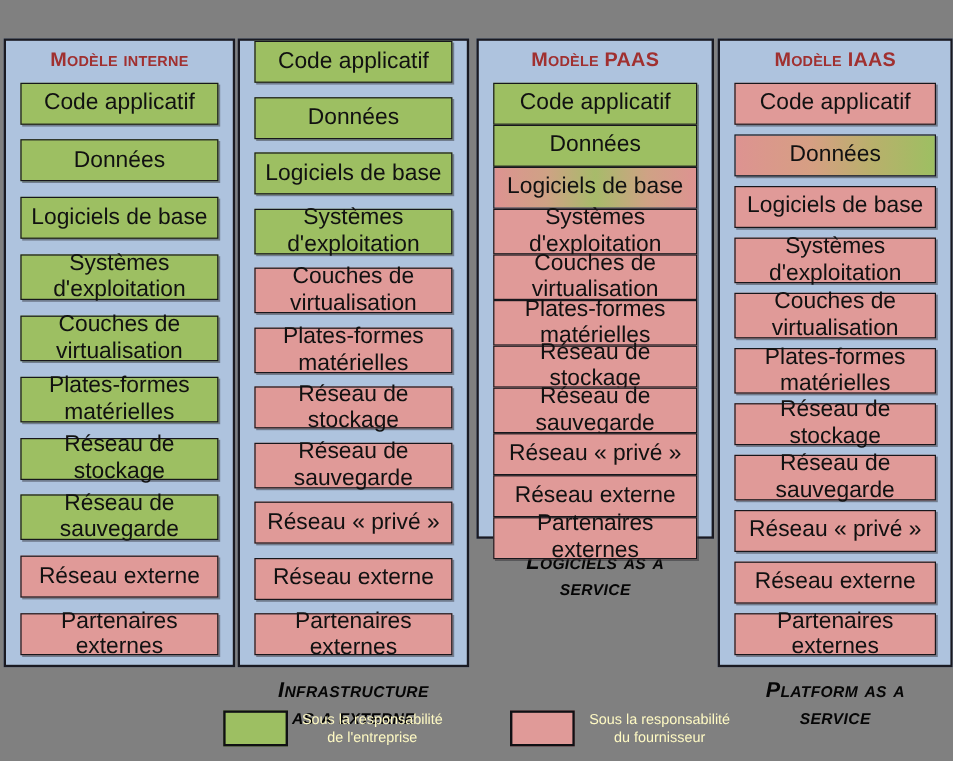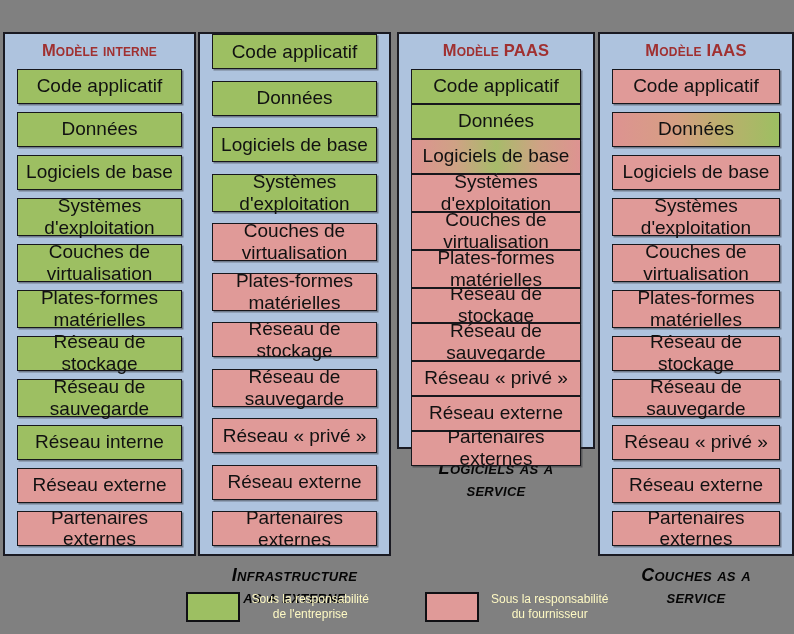--- a/index.html
+++ b/index.html
@@ -165,23 +165,20 @@
               <div style="white-space: pre-line;">Plates-formes
 matérielles</div>
             </div>
             <div class="box green" style="position: relative;">
               <div style="white-space: pre-line;">Réseau de stockage</div>
             </div>
             <div class="box green two-line" style="position: relative;">
               <div style="white-space: pre-line;">Réseau de
 sauvegarde</div>
             </div>
-            <div class="box green" style="position: relative;">
-              <div style="white-space: pre-line;">Réseau interne</div>
-            </div>
             <div class="box red" style="position: relative;">
               <div style="white-space: pre-line;">Réseau externe</div>
             </div>
             <div class="box red" style="position: relative;">
               <div style="white-space: pre-line;">Partenaires externes</div>
             </div>
           </div>
         </div>
       </div>
       <div class="column" style="position: absolute; left: 198px; top: 3px; width: 193px;">
@@ -312,21 +309,21 @@
               <div style="white-space: pre-line;">Réseau « privé »</div>
             </div>
             <div class="box red" style="position: relative;">
               <div style="white-space: pre-line;">Réseau externe</div>
             </div>
             <div class="box red" style="position: relative;">
               <div style="white-space: pre-line;">Partenaires externes</div>
             </div>
           </div>
         </div>
-        <div class="caption" style="white-space: pre-line;">Couches as a
+        <div class="caption" style="white-space: pre-line;">Platform as a
 service</div>
       </div>
     </div>
 
   <div class="legend" id="legend">
       <div class="legend-item">
         <div class="swatch green"></div>
         <div class="legend-label">Sous la responsabilité
 de l'entreprise</div>
       </div>

